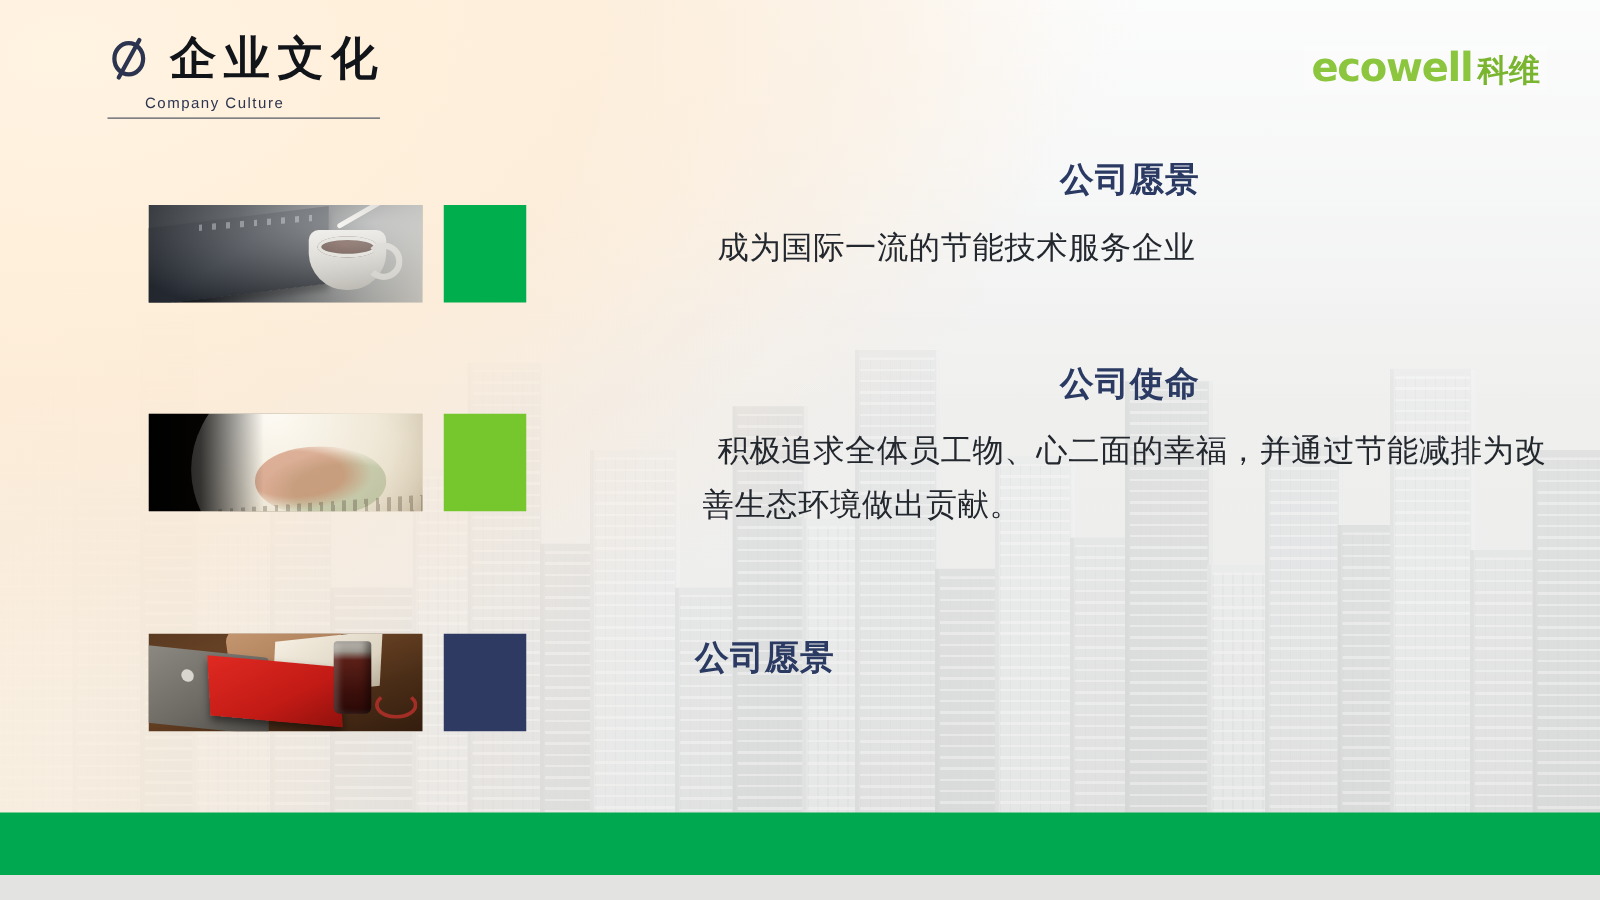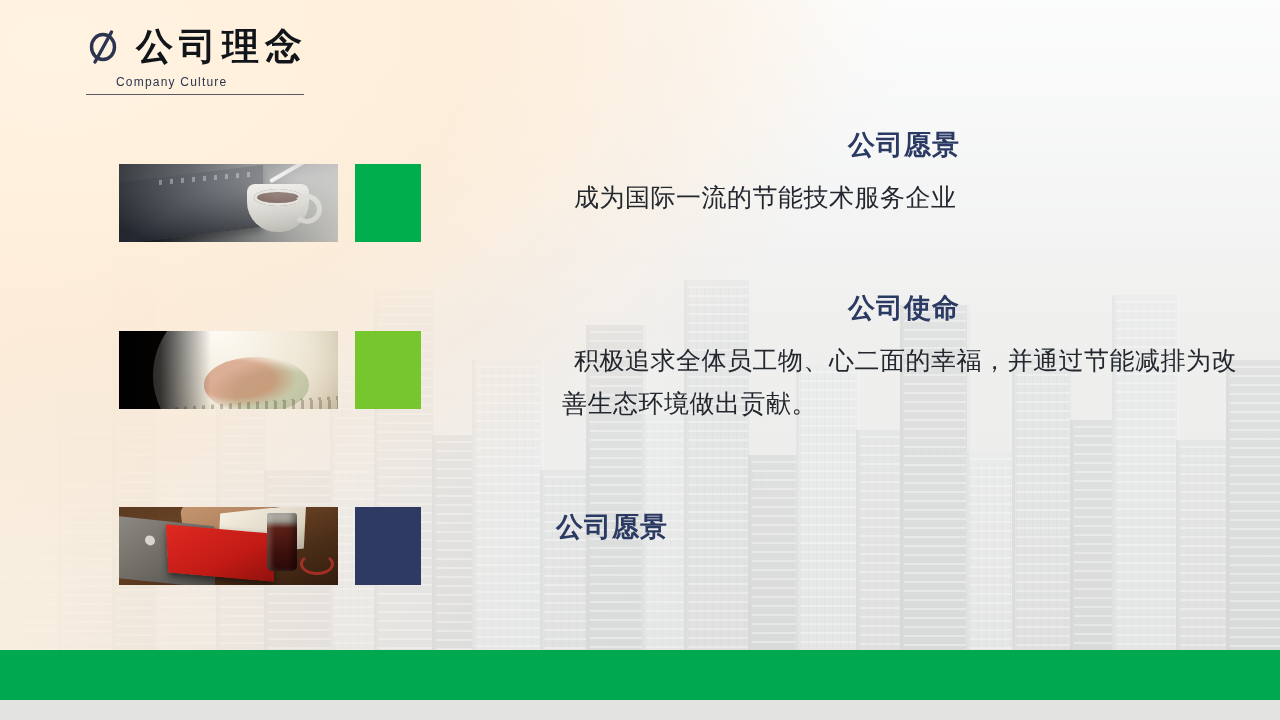--- a/index.html
+++ b/index.html
@@ -350,26 +350,30 @@
   <div class="bg-warm"></div>
 
   <div class="header">
     <div class="header-row">
       <span class="brand-mark">
         <svg viewBox="0 0 34 40" width="34" height="40">
           <ellipse cx="17" cy="21" rx="11.5" ry="12.5" fill="none" stroke="#2c3450" stroke-width="3.4"></ellipse>
           <line x1="25.5" y1="6" x2="9" y2="36" stroke="#2c3450" stroke-width="3.4" stroke-linecap="round"></line>
         </svg>
       </span>
-      <span class="page-title">公司理念</span>
+      <span class="page-title">企业文化</span>
     </div>
     <div class="page-subtitle">Company  Culture</div>
     <div class="title-rule"></div>
   </div>
 
+  <div class="logo">
+    <span class="logo-word">ecowell</span>
+    <span class="logo-cn">科维</span>
+  </div>
 
   <div class="media-col">
 
     <div class="media-row" style="top:164px;">
       <div class="photo ph1">
         <div class="note"></div>
           <div class="spoon"></div>
           <div class="cup"></div>
           <div class="glow"></div>
       </div>

